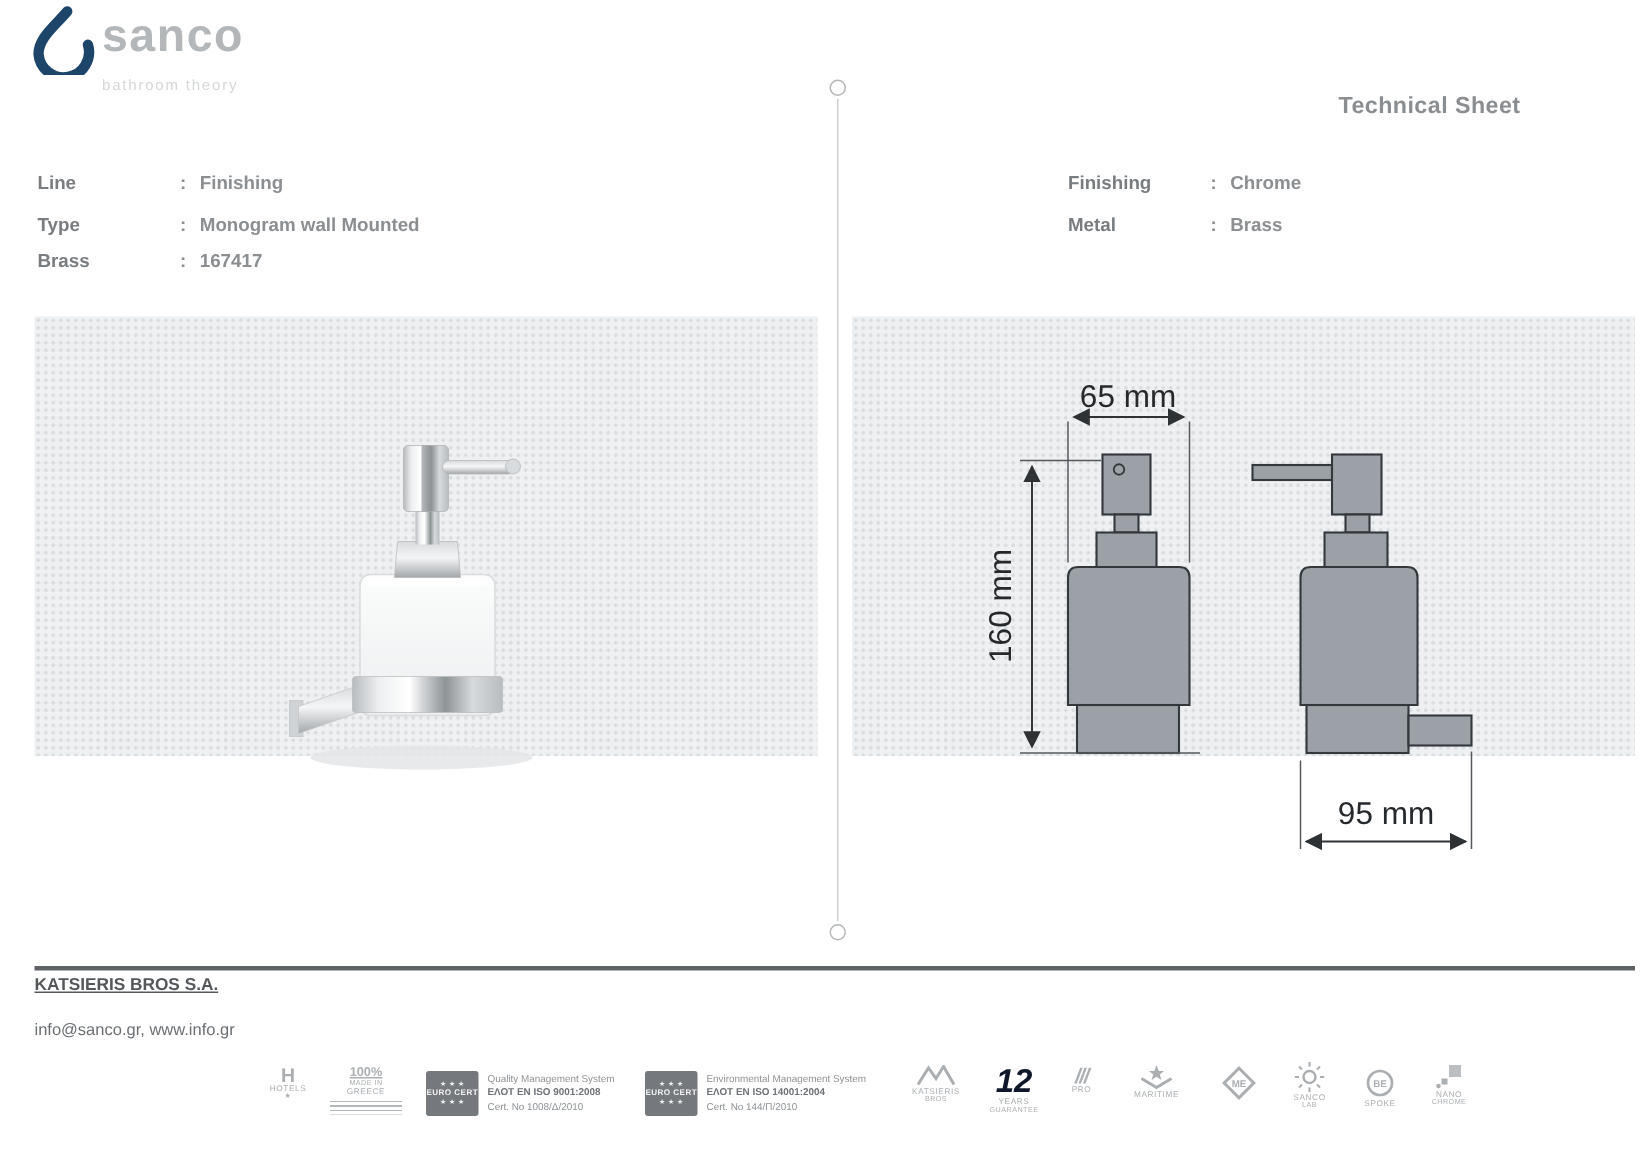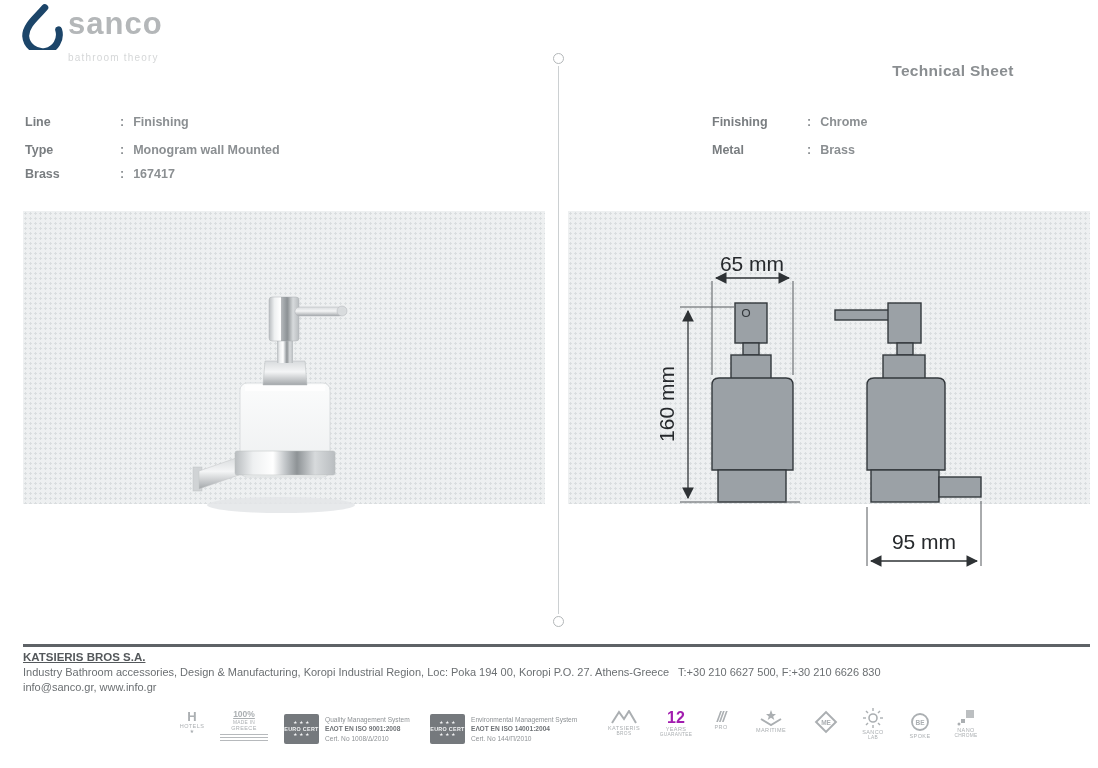--- a/index.html
+++ b/index.html
@@ -51,21 +51,21 @@
   .b-glyph{font-size:13px;font-weight:bold;line-height:1;}
   .b-lines{height:9px;margin-top:2px;
            background:repeating-linear-gradient(#b6b9bc 0 1px, transparent 1px 3px);}
   .badge-euro{display:flex;align-items:center;gap:6px;text-align:left;}
   .euro-shield{width:35px;height:30px;background:#75797d;border-radius:2px;color:#f2f3f4;
                display:flex;flex-direction:column;align-items:center;justify-content:center;
                font-size:4.6px;line-height:1.25;letter-spacing:.3px;flex:none;}
   .euro-shield .nm{font-weight:bold;font-size:5.4px;}
   .euro-text{font-size:6.6px;color:#8e9295;line-height:1.45;white-space:nowrap;}
   .euro-text .b{font-weight:bold;color:#6e7276;}
-  .b-num{font-size:16px;font-weight:bold;line-height:1;color:#a21caf;}
+  .b-num{font-size:22px;font-weight:bold;font-style:italic;line-height:1;color:#0f172a;}
   .b-slash{font-size:14px;font-weight:bold;font-style:italic;letter-spacing:-1px;line-height:1;}
   .b-icon-svg{display:block;margin:0 auto 1px auto;}
 </style>
 </head>
 <body>
 
 <div class="page">
 
   <div class="logo">
     <svg class="logo-drop" viewBox="0 0 60 58">
@@ -178,21 +178,20 @@
       </g>
 
       <text x="184" y="60" text-anchor="middle" font-size="21" fill="#26292c">65 mm</text>
       <text x="106" y="193" text-anchor="middle" font-size="21" fill="#26292c" transform="rotate(-90 106 193)">160 mm</text>
       <text x="356" y="338" text-anchor="middle" font-size="21" fill="#26292c">95 mm</text>
     </svg>
   </div>
 
   <div class="hline"></div>
   <div class="company">KATSIERIS BROS S.A.</div>
-  <div class="address">Industry Bathroom accessories, Design &amp; Manufacturing, Koropi Industrial Region, Loc: Poka 194 00, Koropi P.O. 27. Athens-Greece   T:+30 210 6627 500, F:+30 210 6626 830</div>
   <div class="contacts">info@sanco.gr, www.info.gr</div>
 
   <div class="badge" style="left:170px;width:44px;">
     <div class="b-glyph">H</div>
     <div class="b-tiny">HOTELS</div>
     <div class="b-tinier">★</div>
   </div>
 
   <div class="badge" style="left:220px;width:48px;">
     <div style="font-size:8.5px;font-weight:bold;text-decoration:underline;">100%</div>

